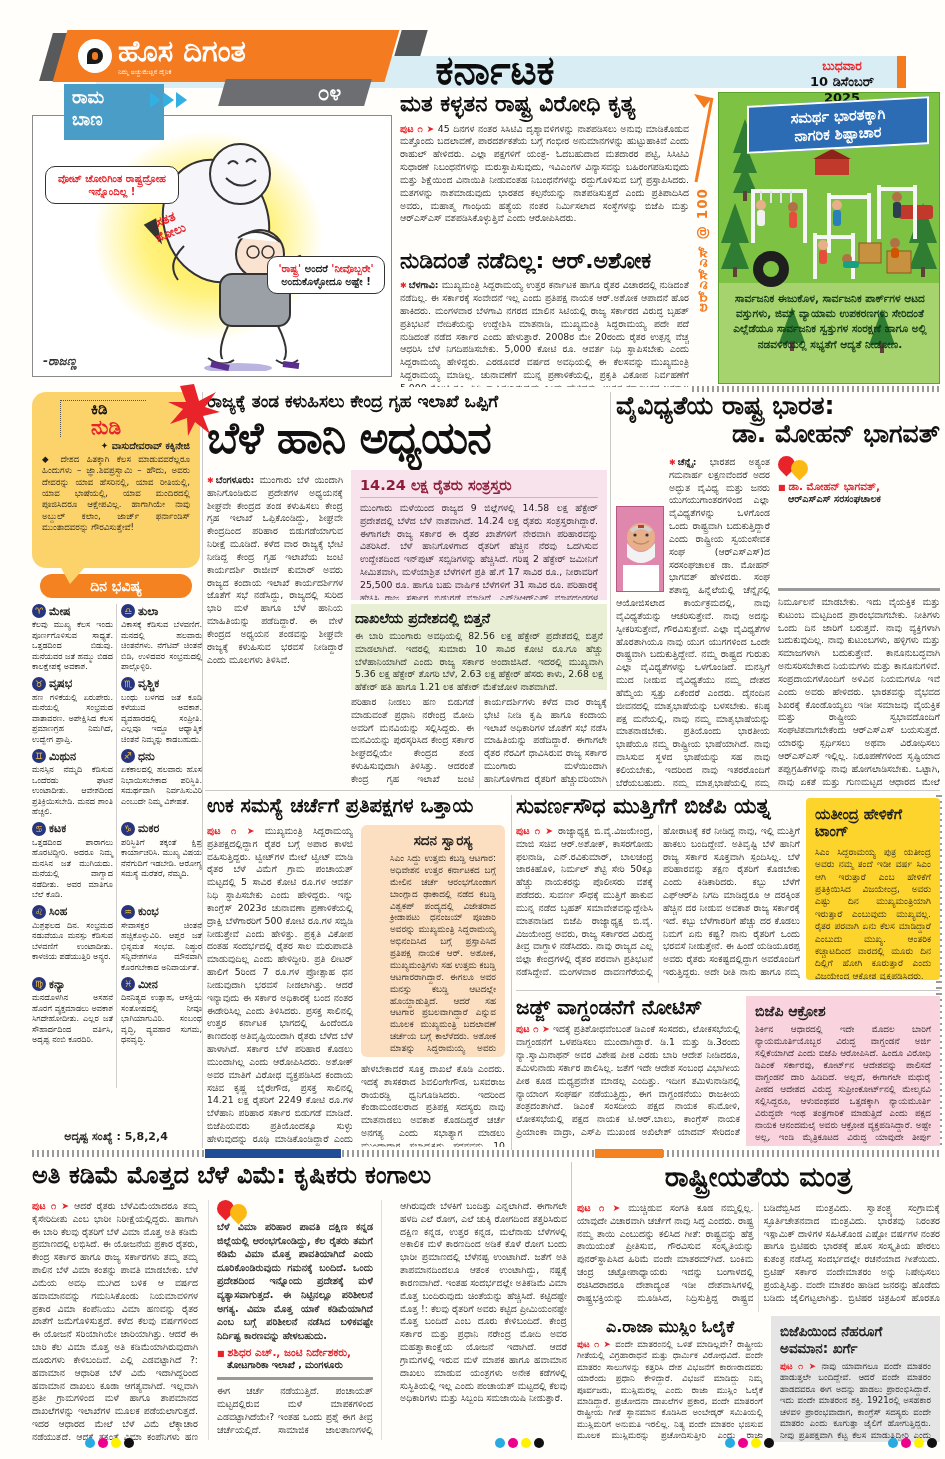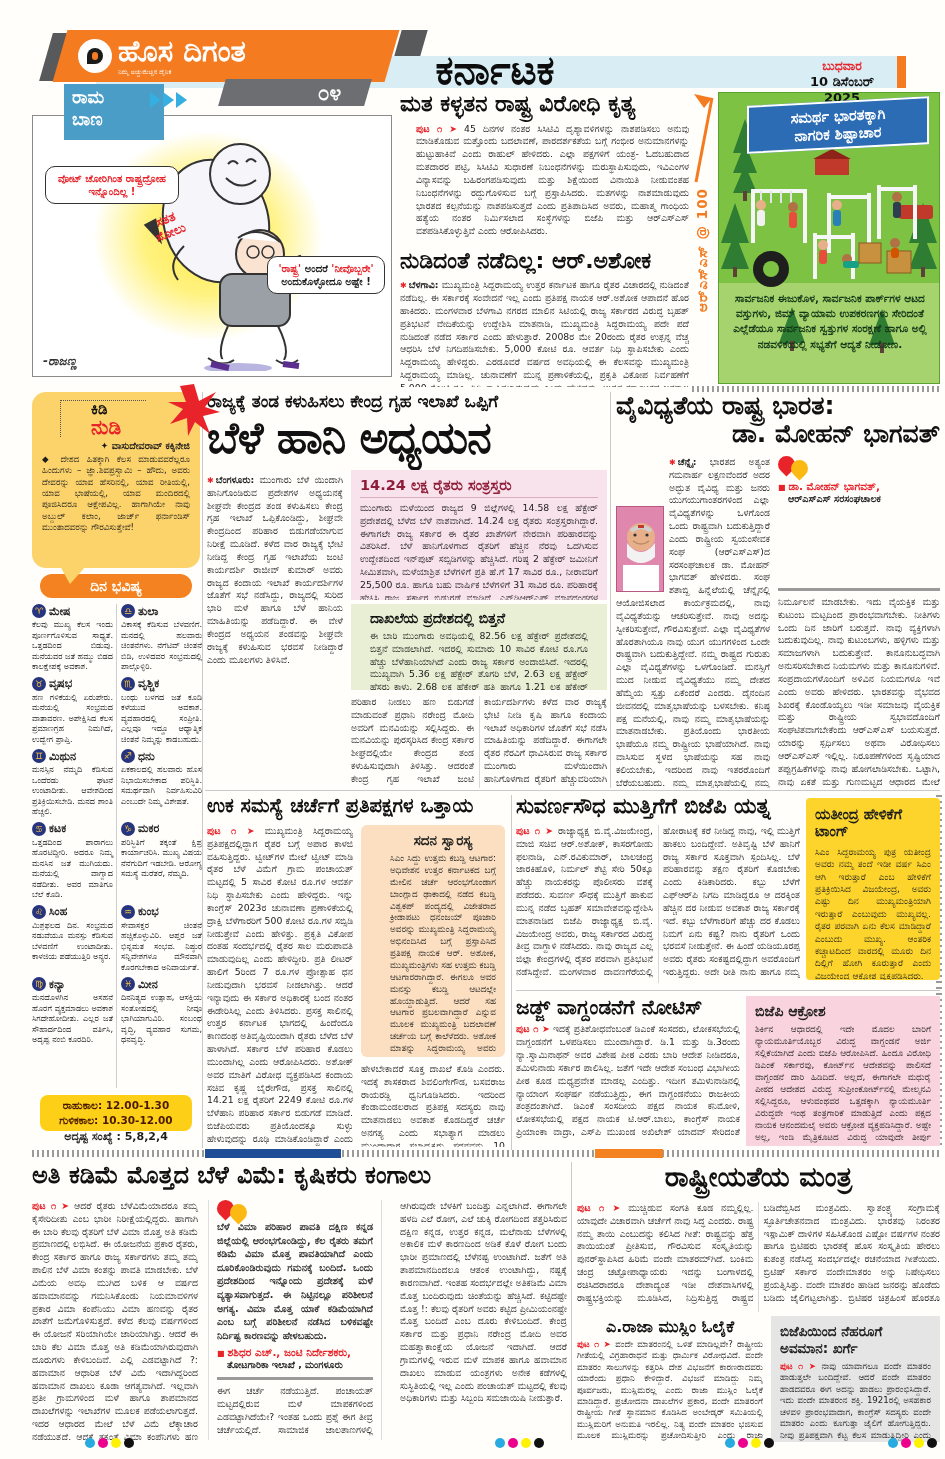--- a/index.html
+++ b/index.html
@@ -75,21 +75,21 @@
   .zicon{width:14px;height:14px;border-radius:50%;background:#27357e;color:#f5c242;font-size:9px;display:flex;
          align-items:center;justify-content:center;flex:0 0 auto;}
   .horo-txt{font-size:8.1px;line-height:1.3;text-align:justify;color:#222;}
   .horo-mid{left:116px;top:604px;width:1px;height:484px;background:#cfcfcf;}
   .timebox{left:40px;top:1095px;width:152px;background:#fdd017;border-radius:8px;text-align:center;
            font-weight:bold;font-size:10.5px;padding:3px 0;line-height:1.45;color:#4a1a00;}
   .lucky{left:32px;top:1130px;width:168px;text-align:center;font-weight:bold;font-size:11px;}
   
   .pinkbox{background:#f8e3ec;padding:7px 9px;}
   .pinkbox .t{color:#8f1d3a;font-weight:bold;font-size:14.5px;border-bottom:1px solid #d9aebe;padding-bottom:3px;margin-bottom:4px;}
-  .greenbox{background:#e9efd4;padding:6px 19px;}
+  .greenbox{background:#e9efd4;padding:6px 4px;}
   .greenbox .t{color:#111;font-weight:bold;font-size:14px;margin-bottom:3px;}
   .peachbox{background:#fbdfc0;border-radius:6px;padding:7px 9px;}
   .peachbox .t{font-weight:bold;font-size:13.5px;text-align:center;margin-bottom:4px;}
   .yellowbox{background:#fcd42c;border-radius:4px;padding:8px 9px;}
   .yellowbox .t{font-weight:bold;font-size:14.5px;line-height:1.2;margin-bottom:5px;}
   .rosebox{background:#f9d3dd;padding:7px 9px;}
   .rosebox .t{font-weight:bold;font-size:14px;margin-bottom:4px;}
   .bluebox{background:#e5e5e5;padding:7px 9px;}
   .bluebox .t{font-weight:bold;font-size:13.5px;line-height:1.25;margin-bottom:4px;}
   
@@ -177,21 +177,21 @@
       <span>ಸೋಲು</span>
     </div>
     <div class="abs bubble" style="left:234px;top:140px;width:118px;">
       <span class="red">'ರಾಷ್ಟ್ರ'</span><span> ಅಂದರೆ </span><span class="red">'ನೀವೊಬ್ಬರೇ'</span><span> ಅಂದುಕೊಳ್ಳೋದೂ ಅಷ್ಟೇ !</span>
     </div>
     <div class="abs signature">-ರಾಜಣ್ಣ</div>
   </div>
 
   <div class="abs" style="left:400px;top:92px;width:289px;height:288px;">
     <div class="hl" style="font-size:22px;">ಮತ ಕಳ್ಳತನ ರಾಷ್ಟ್ರ ವಿರೋಧಿ ಕೃತ್ಯ</div>
-    <p class="bodytxt" style="margin:6px 0 0 16px;height:118px;overflow:hidden;">
+    <p class="bodytxt" style="margin:6px 0 0 0;height:118px;overflow:hidden;">
       <span class="lead">ಪುಟ ೧ ➤</span>
       <span>45 ದಿನಗಳ ನಂತರ ಸಿಸಿಟಿವಿ ದೃಶ್ಯಾವಳಿಗಳನ್ನು ನಾಶಪಡಿಸಲು ಅನುವು ಮಾಡಿಕೊಡುವ ಮತ್ತೊಂದು ಬದಲಾವಣೆ, ಪಾರದರ್ಶಕತೆಯ ಬಗ್ಗೆ ಗಂಭೀರ ಅನುಮಾನಗಳನ್ನು ಹುಟ್ಟುಹಾಕಿವೆ ಎಂದು ರಾಹುಲ್ ಹೇಳಿದರು. ಎಲ್ಲಾ ಪಕ್ಷಗಳಿಗೆ ಯಂತ್ರ- ಓದಬಹುದಾದ ಮತದಾರರ ಪಟ್ಟಿ, ಸಿಸಿಟಿವಿ ಸುಧಾರಣೆ ನಿಬಂಧನೆಗಳನ್ನು ಮರುಸ್ಥಾಪಿಸುವುದು, ಇವಿಎಂಗಳ ವಿನ್ಯಾಸವನ್ನು ಬಹಿರಂಗಪಡಿಸುವುದು ಮತ್ತು ಶಿಕ್ಷೆಯಿಂದ ವಿನಾಯಿತಿ ನೀಡುವಂತಹ ನಿಬಂಧನೆಗಳನ್ನು ರದ್ದುಗೊಳಿಸುವ ಬಗ್ಗೆ ಪ್ರಸ್ತಾಪಿಸಿದರು. ಮತಗಳನ್ನು ನಾಶಮಾಡುವುದು ಭಾರತದ ಕಲ್ಪನೆಯನ್ನು ನಾಶಪಡಿಸುತ್ತದೆ ಎಂದು ಪ್ರತಿಪಾದಿಸಿದ ಅವರು, ಮಹಾತ್ಮ ಗಾಂಧಿಯ ಹತ್ಯೆಯ ನಂತರ ನಿರ್ಮಿಸಲಾದ ಸಂಸ್ಥೆಗಳನ್ನು ಬಿಜೆಪಿ ಮತ್ತು ಆರ್‌ಎಸ್‌ಎಸ್ ವಶಪಡಿಸಿಕೊಳ್ಳುತ್ತಿವೆ ಎಂದು ಆರೋಪಿಸಿದರು.</span>
     </p>
     <div class="hl" style="font-size:22px;margin-top:8px;">ನುಡಿದಂತೆ ನಡೆದಿಲ್ಲ: ಆರ್.ಅಶೋಕ</div>
     <p class="bodytxt" style="margin:6px 0 0 0;height:108px;overflow:hidden;">
       <span class="dl">ಬೆಳಗಾವಿ:</span>
       <span>ಮುಖ್ಯಮಂತ್ರಿ ಸಿದ್ದರಾಮಯ್ಯ ಉತ್ತರ ಕರ್ನಾಟಕ ಹಾಗೂ ರೈತರ ವಿಚಾರದಲ್ಲಿ ನುಡಿದಂತೆ ನಡೆದಿಲ್ಲ. ಈ ಸರ್ಕಾರಕ್ಕೆ ಸಂವೇದನೆ ಇಲ್ಲ ಎಂದು ಪ್ರತಿಪಕ್ಷ ನಾಯಕ ಆರ್.ಅಶೋಕ ಆಪಾದನೆ ಹೊರ ಹಾಕಿದರು.</span>
       <span>ಮಂಗಳವಾರ ಬೆಳಗಾವಿ ನಗರದ ಮಾಲಿನ ಸಿಟಿಯಲ್ಲಿ ರಾಜ್ಯ ಸರ್ಕಾರದ ವಿರುದ್ಧ ಬೃಹತ್ ಪ್ರತಿಭಟನೆ ವೇದಿಕೆಯನ್ನು ಉದ್ದೇಶಿಸಿ ಮಾತನಾಡಿ, ಮುಖ್ಯಮಂತ್ರಿ ಸಿದ್ದರಾಮಯ್ಯ ಪದೇ ಪದೆ ನುಡಿದಂತೆ ನಡೆದ ಸರ್ಕಾರ ಎಂದು ಹೇಳುತ್ತಾರೆ. 2008ರ ಮೇ 20ರಂದು ರೈತರ ಉತ್ಪನ್ನ ವೆಚ್ಚ ಆಧರಿಸಿ ಬೆಳೆ ನಿಗದಿಪಡಿಸಬೇಕು. 5,000 ಕೋಟಿ ರೂ. ಆವರ್ತ ನಿಧಿ ಸ್ಥಾಪಿಸಬೇಕು ಎಂದು ಸಿದ್ದರಾಮಯ್ಯ ಹೇಳಿದ್ದರು. ಎರಡೂವರೆ ವರ್ಷದ ಅವಧಿಯಲ್ಲಿ ಈ ಕೆಲಸವನ್ನು ಮುಖ್ಯಮಂತ್ರಿ ಸಿದ್ದರಾಮಯ್ಯ ಮಾಡಿಲ್ಲ. ಚುನಾವಣೆಗೆ ಮುನ್ನ ಪ್ರಣಾಳಿಕೆಯಲ್ಲಿ, ಪ್ರಕೃತಿ ವಿಕೋಪ ನಿರ್ವಹಣೆಗೆ 5,000 ಕೋಟಿ ರೂ. ನಿಧಿ ಸ್ಥಾಪಿಸಲಾಗುವುದು ಎಂದು ಹೇಳಿದ್ದರು. ಉತ್ತರ ಕರ್ನಾಟಕದ ಬರಗಾಲ ಕಥೆ ಪ್ರವಾಹವಾದರೂ ನಿಧಿ ನೀಡಿಲ್ಲ. ಸಾಲ ಮರು ಪಾವತಿ ಮುಂದೂಡಲಾಗುವುದು ಎಂದು ಹೇಳಿದರು ಎಂದು ಅಶೋಕ ಕಿಡಿಕಾರಿದರು.</span>
     </p>
   </div>
@@ -376,24 +376,20 @@
         </div>
         <div class="horo-txt">ಮನದೊಳಗಿನ ಅಸಹನೆ ಹೊರಗೆ ವ್ಯಕ್ತಮಾಡಲು ಅವಕಾಶ ಸಿಗದೇಹೋದೀತು. ಎಲ್ಲರ ಜತೆ ಸೌಹಾರ್ದದಿಂದ ವರ್ತಿಸಿ, ಅದೃಷ್ಟ ನಂಬಿ ಕೂರದಿರಿ.</div>
       </div>
     <div class="horo-cell">
         <div class="horo-name">
           <span class="zicon">♓</span>
           <span>ಮೀನ</span>
         </div>
         <div class="horo-txt">ದಿನನಿತ್ಯದ ಉತ್ಸಾಹ, ಆಸಕ್ತಿಯ ಸಂತೋಷದಲ್ಲಿ ನೀವೂ ಭಾಗಿಯಾಗುವಿರಿ. ಸಂಬಂಧ ವೃದ್ಧಿ, ವ್ಯವಹಾರ ಸುಗಮ, ಧನವೃದ್ಧಿ.</div>
       </div>
-  </div>
-  <div class="abs timebox">
-    <div>ರಾಹುಕಾಲ:  12.00-1.30</div>
-    <div>ಗುಳಿಕಕಾಲ:  10.30-12.00</div>
   </div>
   <div class="abs lucky">ಅದೃಷ್ಟ ಸಂಖ್ಯೆ : 5,8,2,4</div>
 
   <div class="abs rule-v" style="left:202px;top:392px;height:756px;"></div>
   <div class="abs rule-v" style="left:610px;top:392px;height:396px;"></div>
   <div class="abs rule-h" style="left:205px;top:790px;width:735px;"></div>
 
   <div class="abs" style="left:207px;top:392px;width:400px;height:398px;">
     <div class="hl" style="font-size:17px;">ರಾಜ್ಯಕ್ಕೆ ತಂಡ ಕಳುಹಿಸಲು ಕೇಂದ್ರ ಗೃಹ ಇಲಾಖೆ ಒಪ್ಪಿಗೆ</div>
     <div class="hl" style="font-size:44px;margin-top:2px;letter-spacing:-1px;">ಬೆಳೆ ಹಾನಿ ಅಧ್ಯಯನ</div>

